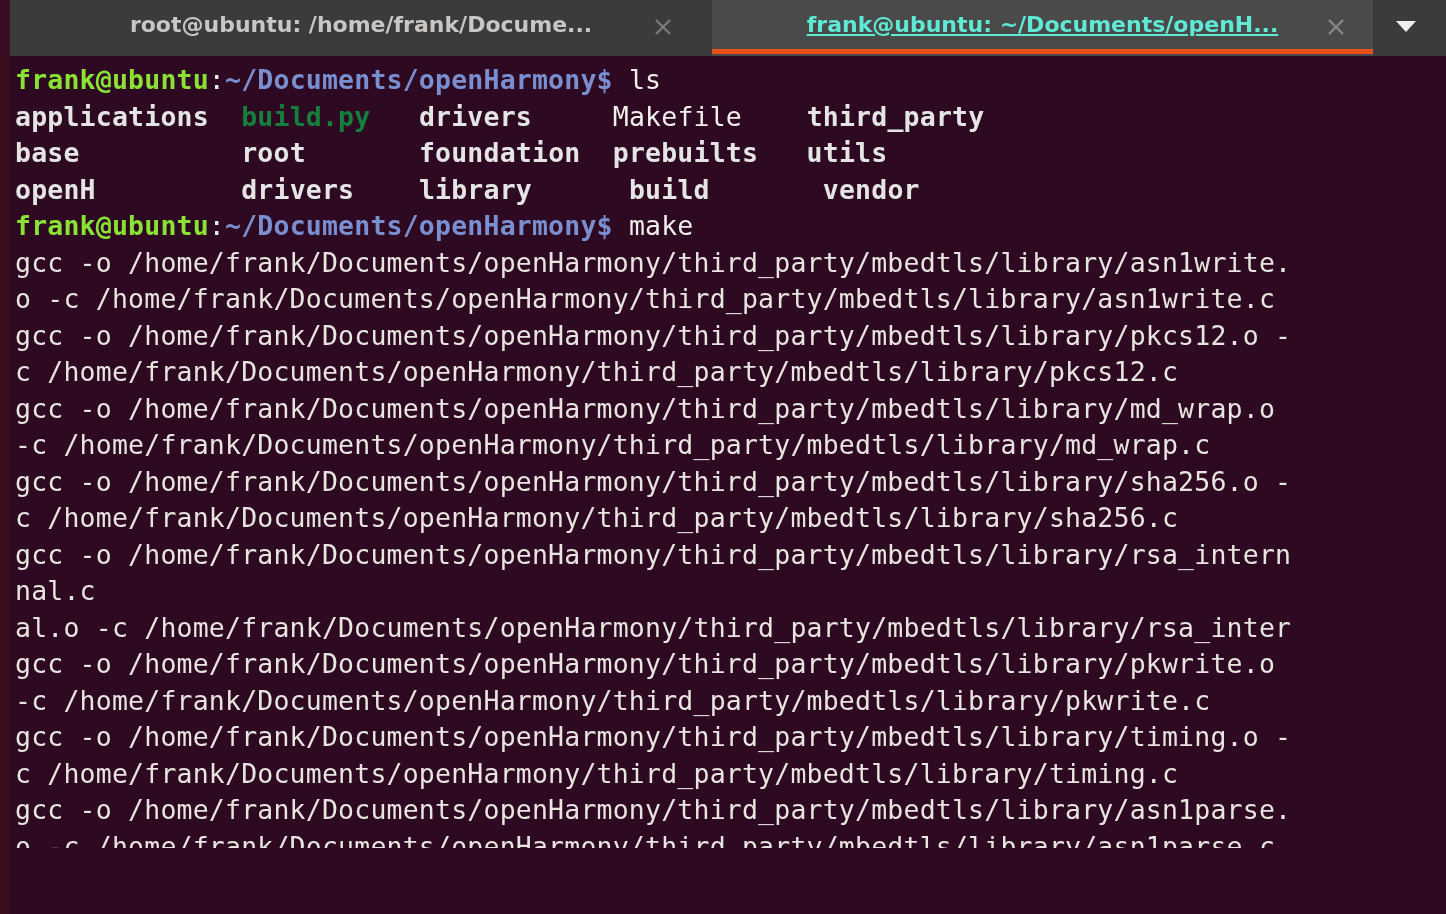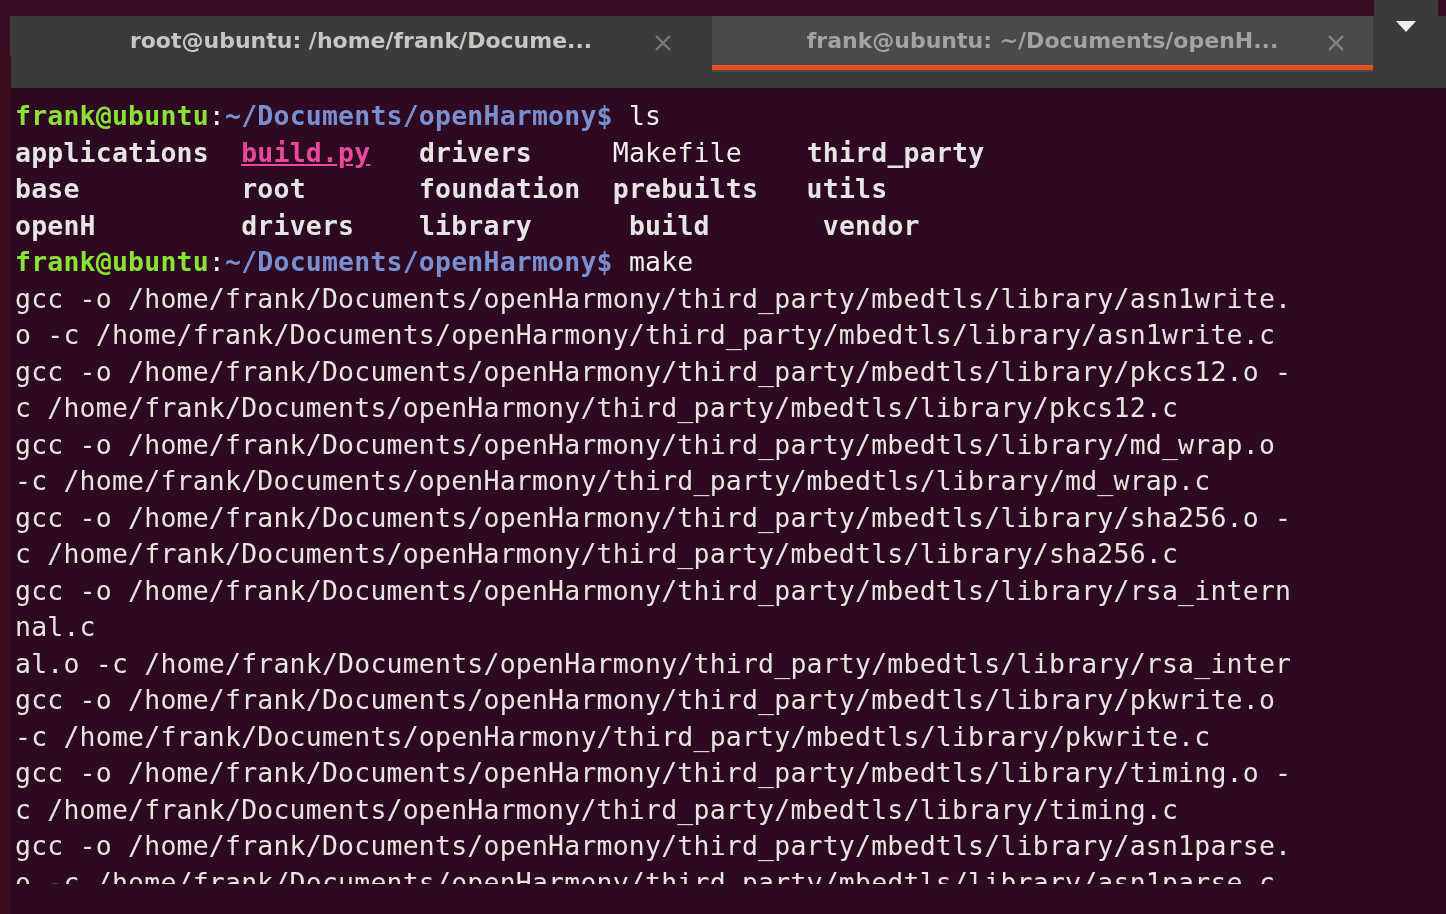--- a/index.html
+++ b/index.html
@@ -21,21 +21,21 @@
 
   
   .tabbar {
     position:absolute;
     left:0; top:0;
     width:1446px; height:56px;
     background:#3a0d24;
   }
   .tabbar-inner {
     position:absolute;
-    left:10px; top:16px;
+    left:10px; top:0;
     width:1436px; height:72px;
     background:#3b3b3b;
     display:flex;
     align-items:flex-start;
   }
 
   .tab {
     position:relative;
     height:56px;
     display:flex;
@@ -54,21 +54,21 @@
   }
   .tab-label {
     font-family:"DejaVu Sans", sans-serif;
     font-size:22px;
     font-weight:bold;
     letter-spacing:0px;
     white-space:nowrap;
     margin-top:-8px;
   }
   .tab-inactive .tab-label { color:#c9c6c3; }
-  .tab-active   .tab-label { color:#a3a3a3; }
+  .tab-active   .tab-label { color:#5eead4;text-decoration:underline; }
 
   .tab-close {
     position:absolute;
     top:12px;
     width:30px; height:30px;
     cursor:pointer;
     opacity:.75;
   }
   .tab-close svg { display:block; }
   .tab-inactive .tab-close { right:34px; }
@@ -99,38 +99,37 @@
     width:11px; height:858px;
     background:#3a0d1e;
   }
   .term {
     position:absolute;
     left:11px; top:56px;
     width:1435px; height:792px;
     background:#2d0922;
     padding:6px 4px 0 4px;
     overflow:hidden;
-    margin-top:36px;
   }
   .line {
     height:36.5px;
     line-height:36.5px;
     font-size:26.5px;
     font-family:"DejaVu Sans Mono", monospace;
     white-space:pre;
     color:#e8e4df;
     letter-spacing:0.2px;
   }
 
   
   .c-green  { color:#8ae234; font-weight:bold; }
   .c-white  { color:#f2efeb; }
   .c-blue   { color:#7a8fd0; font-weight:bold; }
   .c-dir    { color:#e5e5e5; font-weight:bold; }
-  .c-exec   { color:#ec4899; font-weight:bold;text-decoration:underline; }
+  .c-exec   { color:#15803d; font-weight:bold; }
 
   .cursor {
     display:inline-block;
     width:15px; height:29px;
     background:#f4f1ec;
     vertical-align:-6px;
   }
 </style>
 </head>
 <body>

